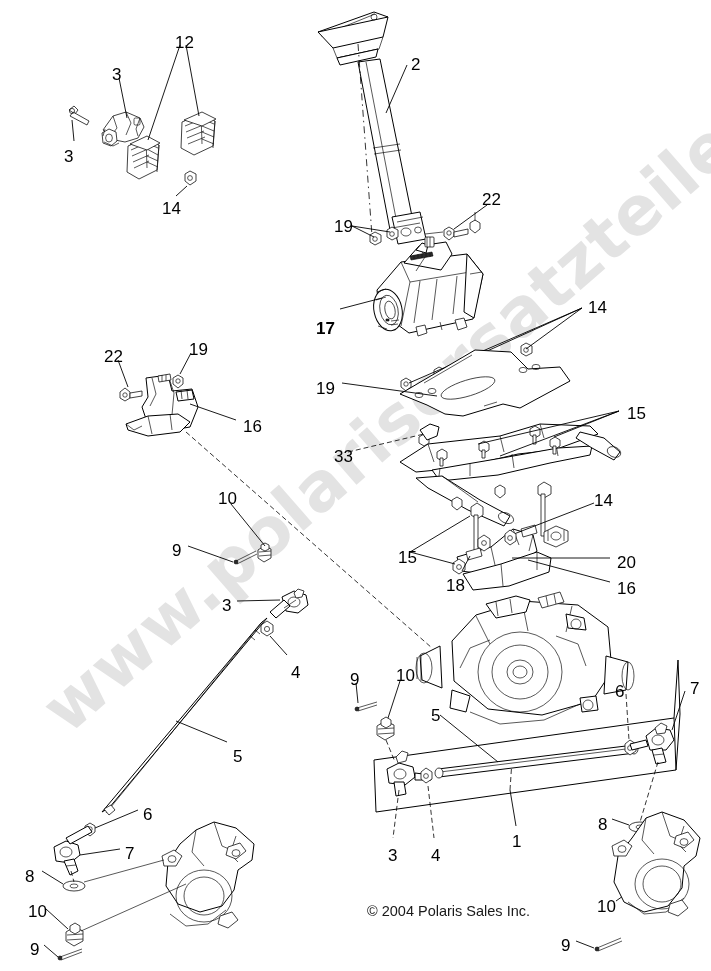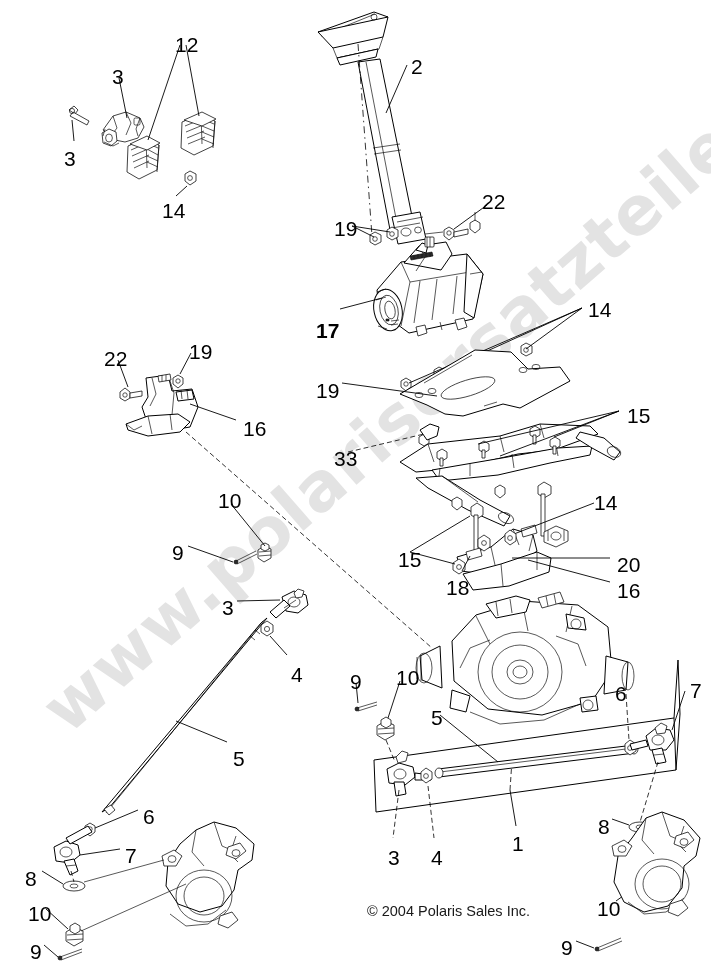--- a/index.html
+++ b/index.html
@@ -39,21 +39,21 @@
   }
   #art-layer {
     position: absolute;
     left: 0; top: 0;
     width: 711px; height: 971px;
     z-index: 10;
   }
   .callout {
     position: absolute;
     font-family: "Liberation Sans", sans-serif;
-    font-size: 21px;
+    font-size: 17px;
     color: #000000;
     line-height: 1;
     z-index: 20;
     white-space: nowrap;
   }
   #copyright {
     position: absolute;
     left: 367px;
     top: 903px;
     font-family: "Liberation Sans", sans-serif;

